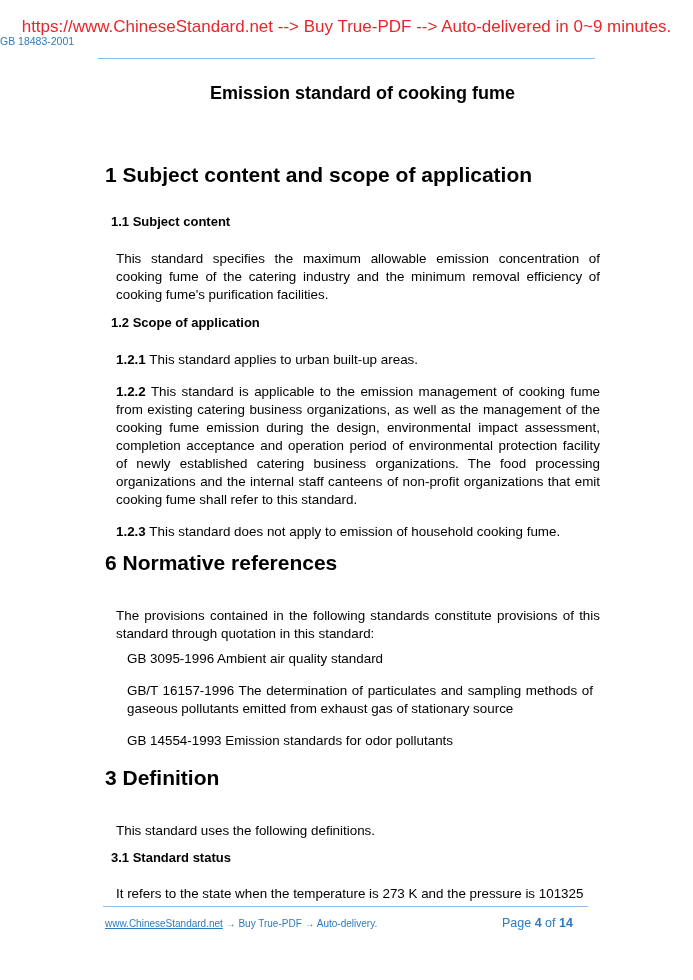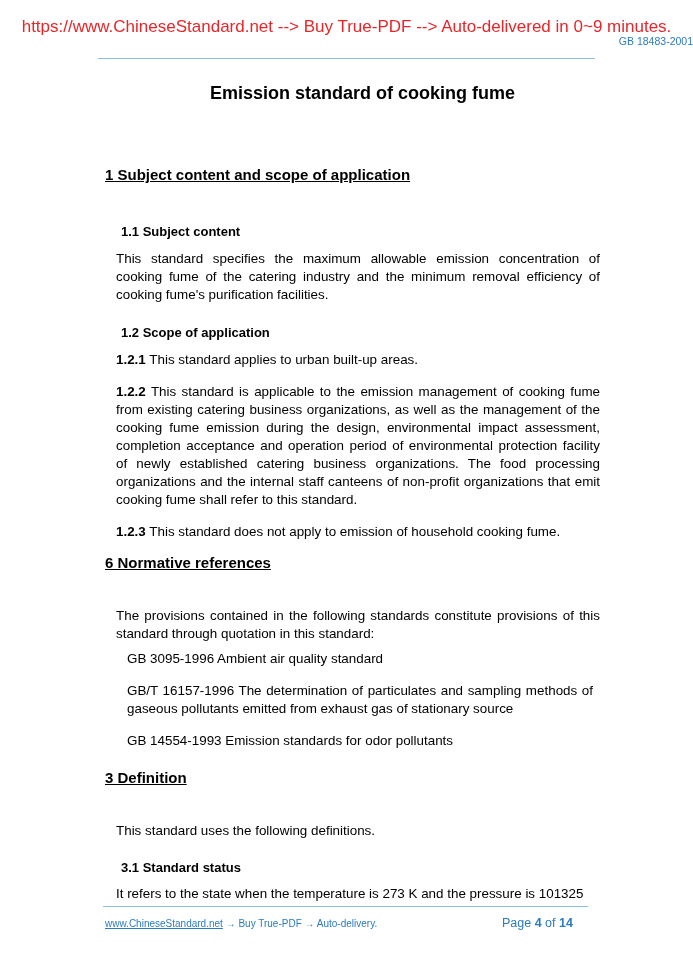--- a/index.html
+++ b/index.html
@@ -1,27 +1,27 @@
 <!DOCTYPE html>
 <html><head>
 <meta charset="utf-8">
 <style>
   html, body { margin: 0; padding: 0; background: #ffffff; }
   body { width: 693px; height: 980px; position: relative; overflow: hidden;
          font-family: "Liberation Sans", sans-serif; color: #000; }
   .promo { position: absolute; top: 19px; left: 0; width: 693px; text-align: center;
            color: #e8262a; font-size: 17px; line-height: 16px; }
-  .std-code { position: absolute; top: 35px; left: 0; width: 693px; text-align: right;
+  .std-code { position: absolute; top: 35px; left: 0; width: 693px; text-align: left;
               color: #2b7bbf; font-size: 10.5px; line-height: 12px; }
   .hr-top { position: absolute; top: 58px; left: 98px; width: 497px; height: 0;
             border-top: 1px solid #8fbfe6; }
   .title { position: absolute; top: 82px; left: 16px; width: 693px; text-align: center;
            font-weight: bold; font-size: 18px; line-height: 22px; }
-  .h1 { position: absolute; left: 105px; font-weight: bold; font-size: 15px; line-height: 22px; margin: 0; text-decoration: underline; }
-  .h2 { position: absolute; left: 105px; font-weight: bold; font-size: 13px; line-height: 16px; margin: 16px; }
+  .h1 { position: absolute; left: 105px; font-weight: bold; font-size: 21px; line-height: 22px; margin: 0; }
+  .h2 { position: absolute; left: 105px; font-weight: bold; font-size: 13px; line-height: 16px; margin: 6px; }
   .p { position: absolute; left: 105px; width: 484px; font-size: 13.4px; line-height: 18px;
        text-align: justify; margin: 11px; }
   .ref { position: absolute; left: 123px; width: 466px; font-size: 13.4px; line-height: 18px;
          text-align: justify; margin: 4px; }
   .num { font-weight: bold; }
   .hr-bot { position: absolute; top: 906px; left: 103px; width: 485px; height: 0;
             border-top: 1px solid #8fbfe6; }
   .footer-left { position: absolute; top: 916px; left: 105px; font-size: 10px; color: #2b7bbf; line-height: 15px; }
   .footer-left a { color: #2b7bbf; text-decoration: underline; }
   .footer-right { position: absolute; top: 916px; left: 502px; font-size: 12.5px; color: #2b7bbf; line-height: 15px; }

